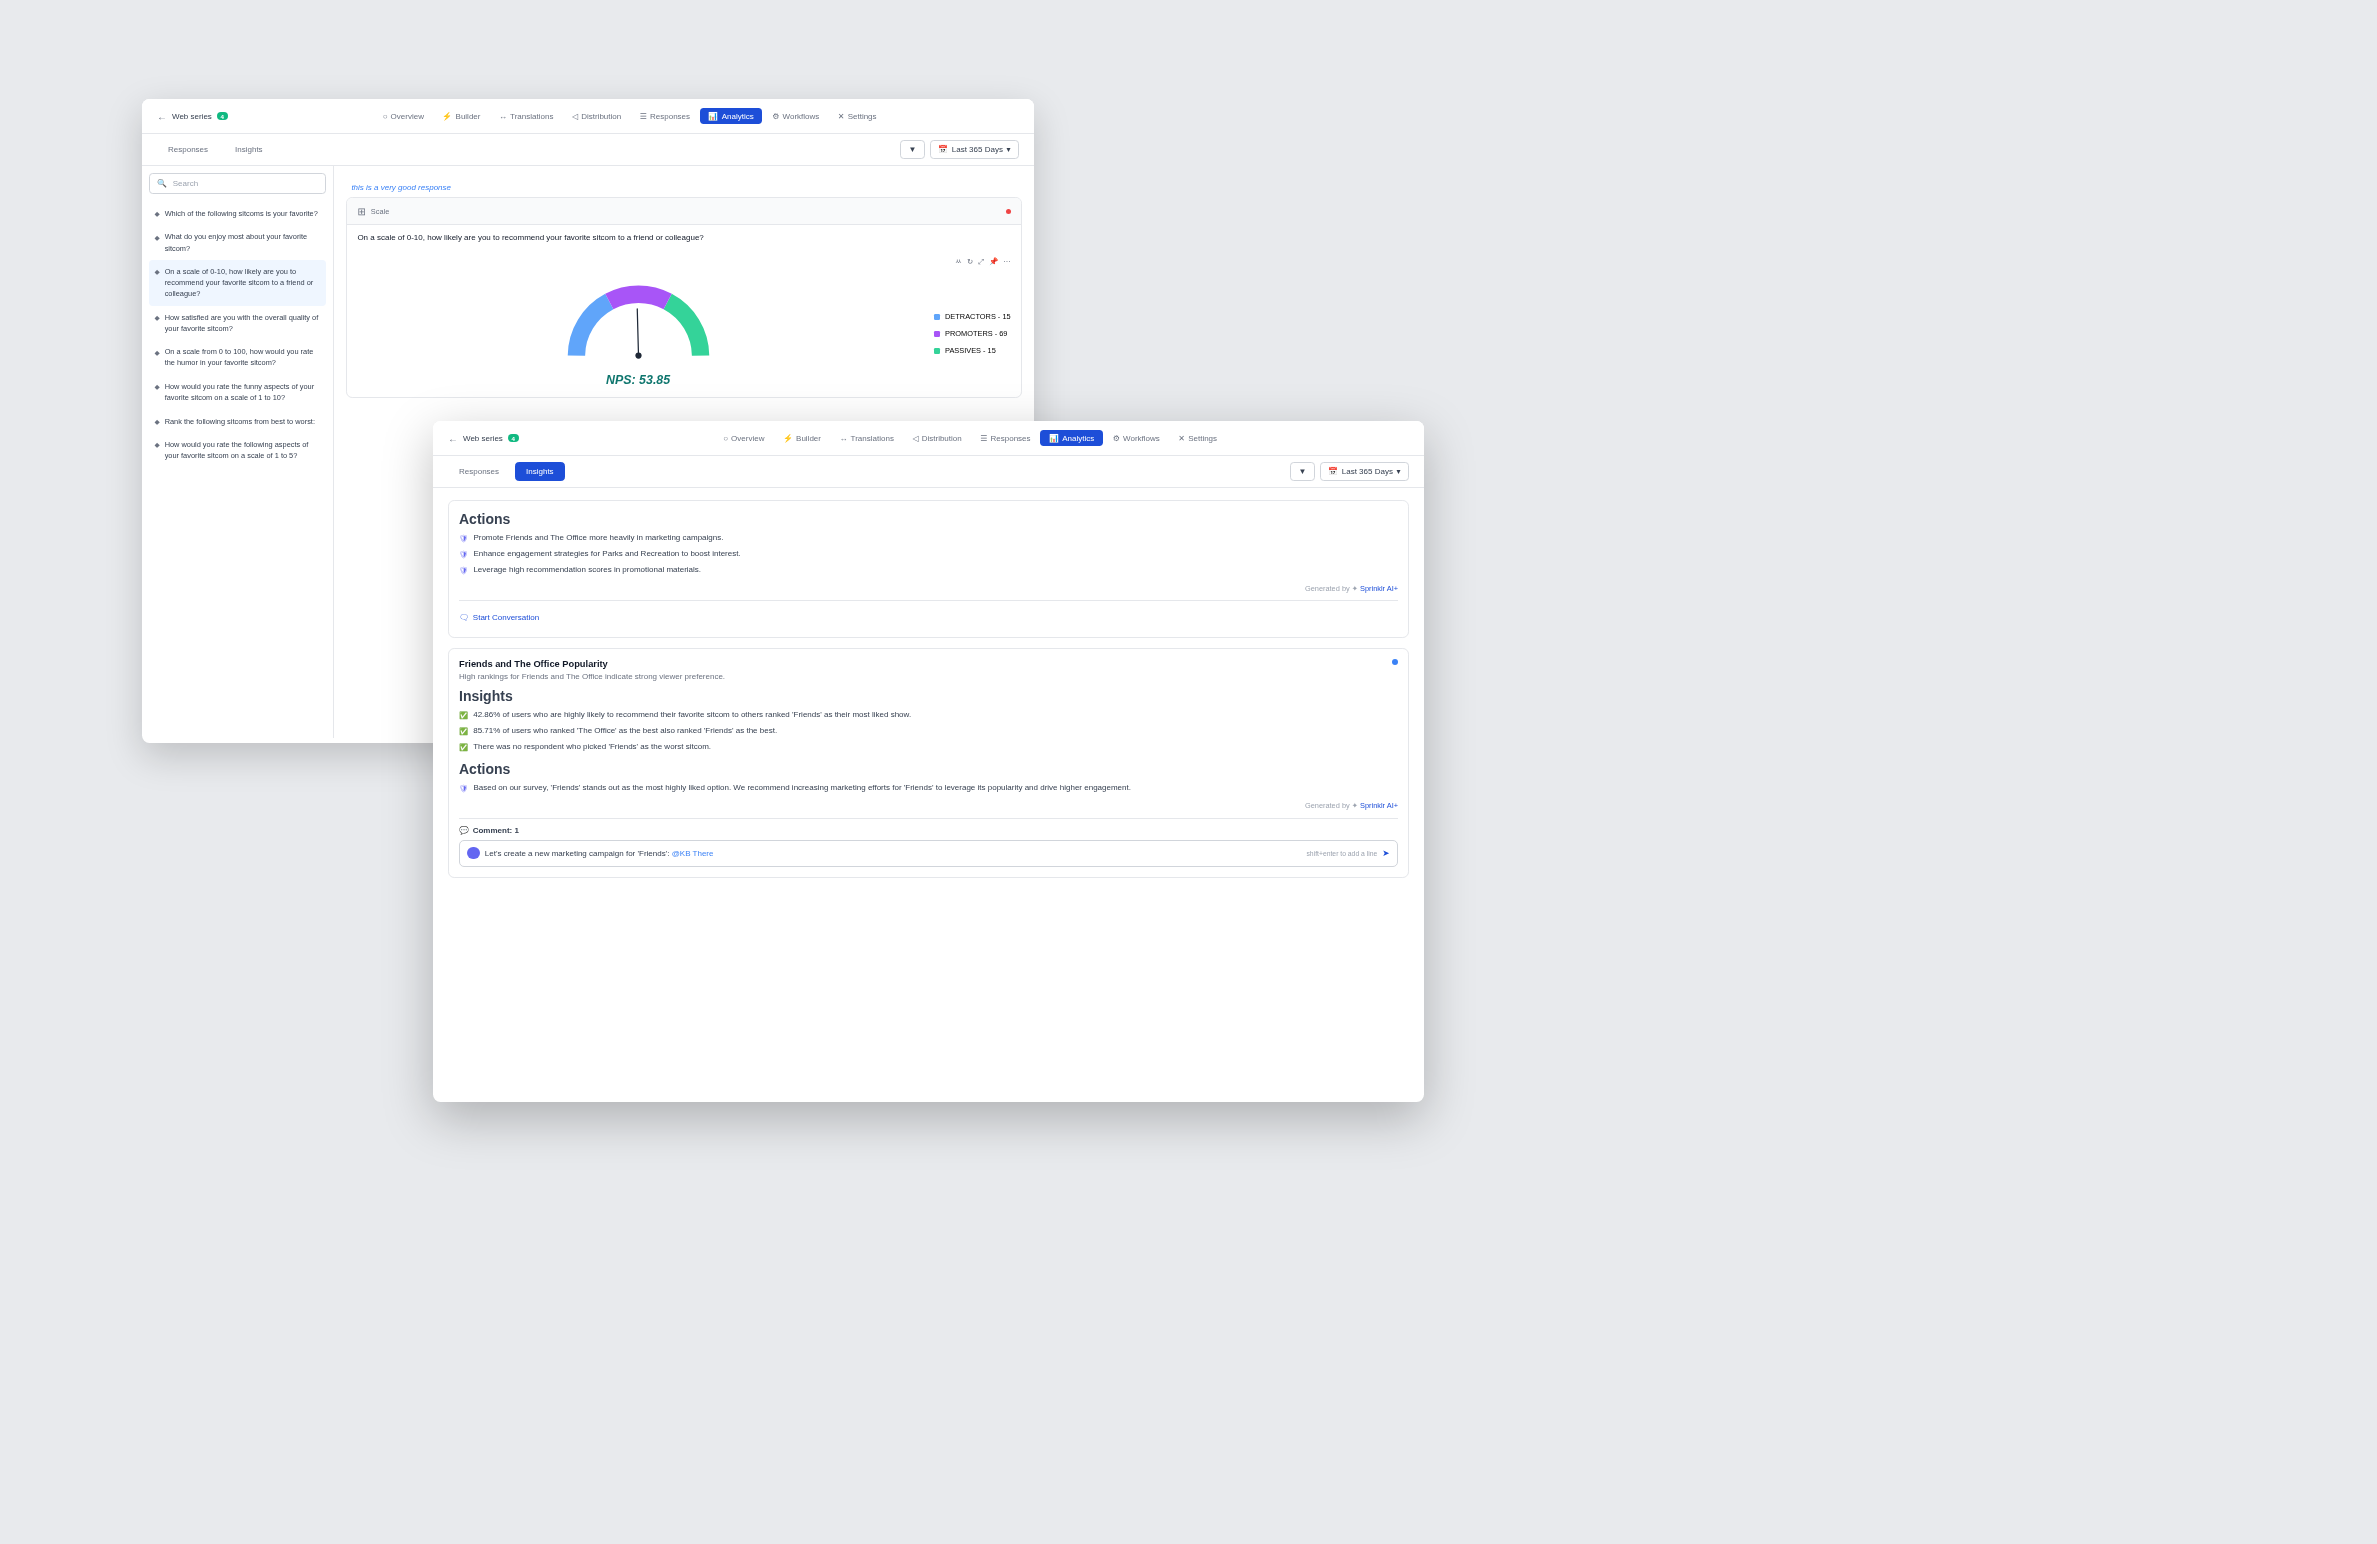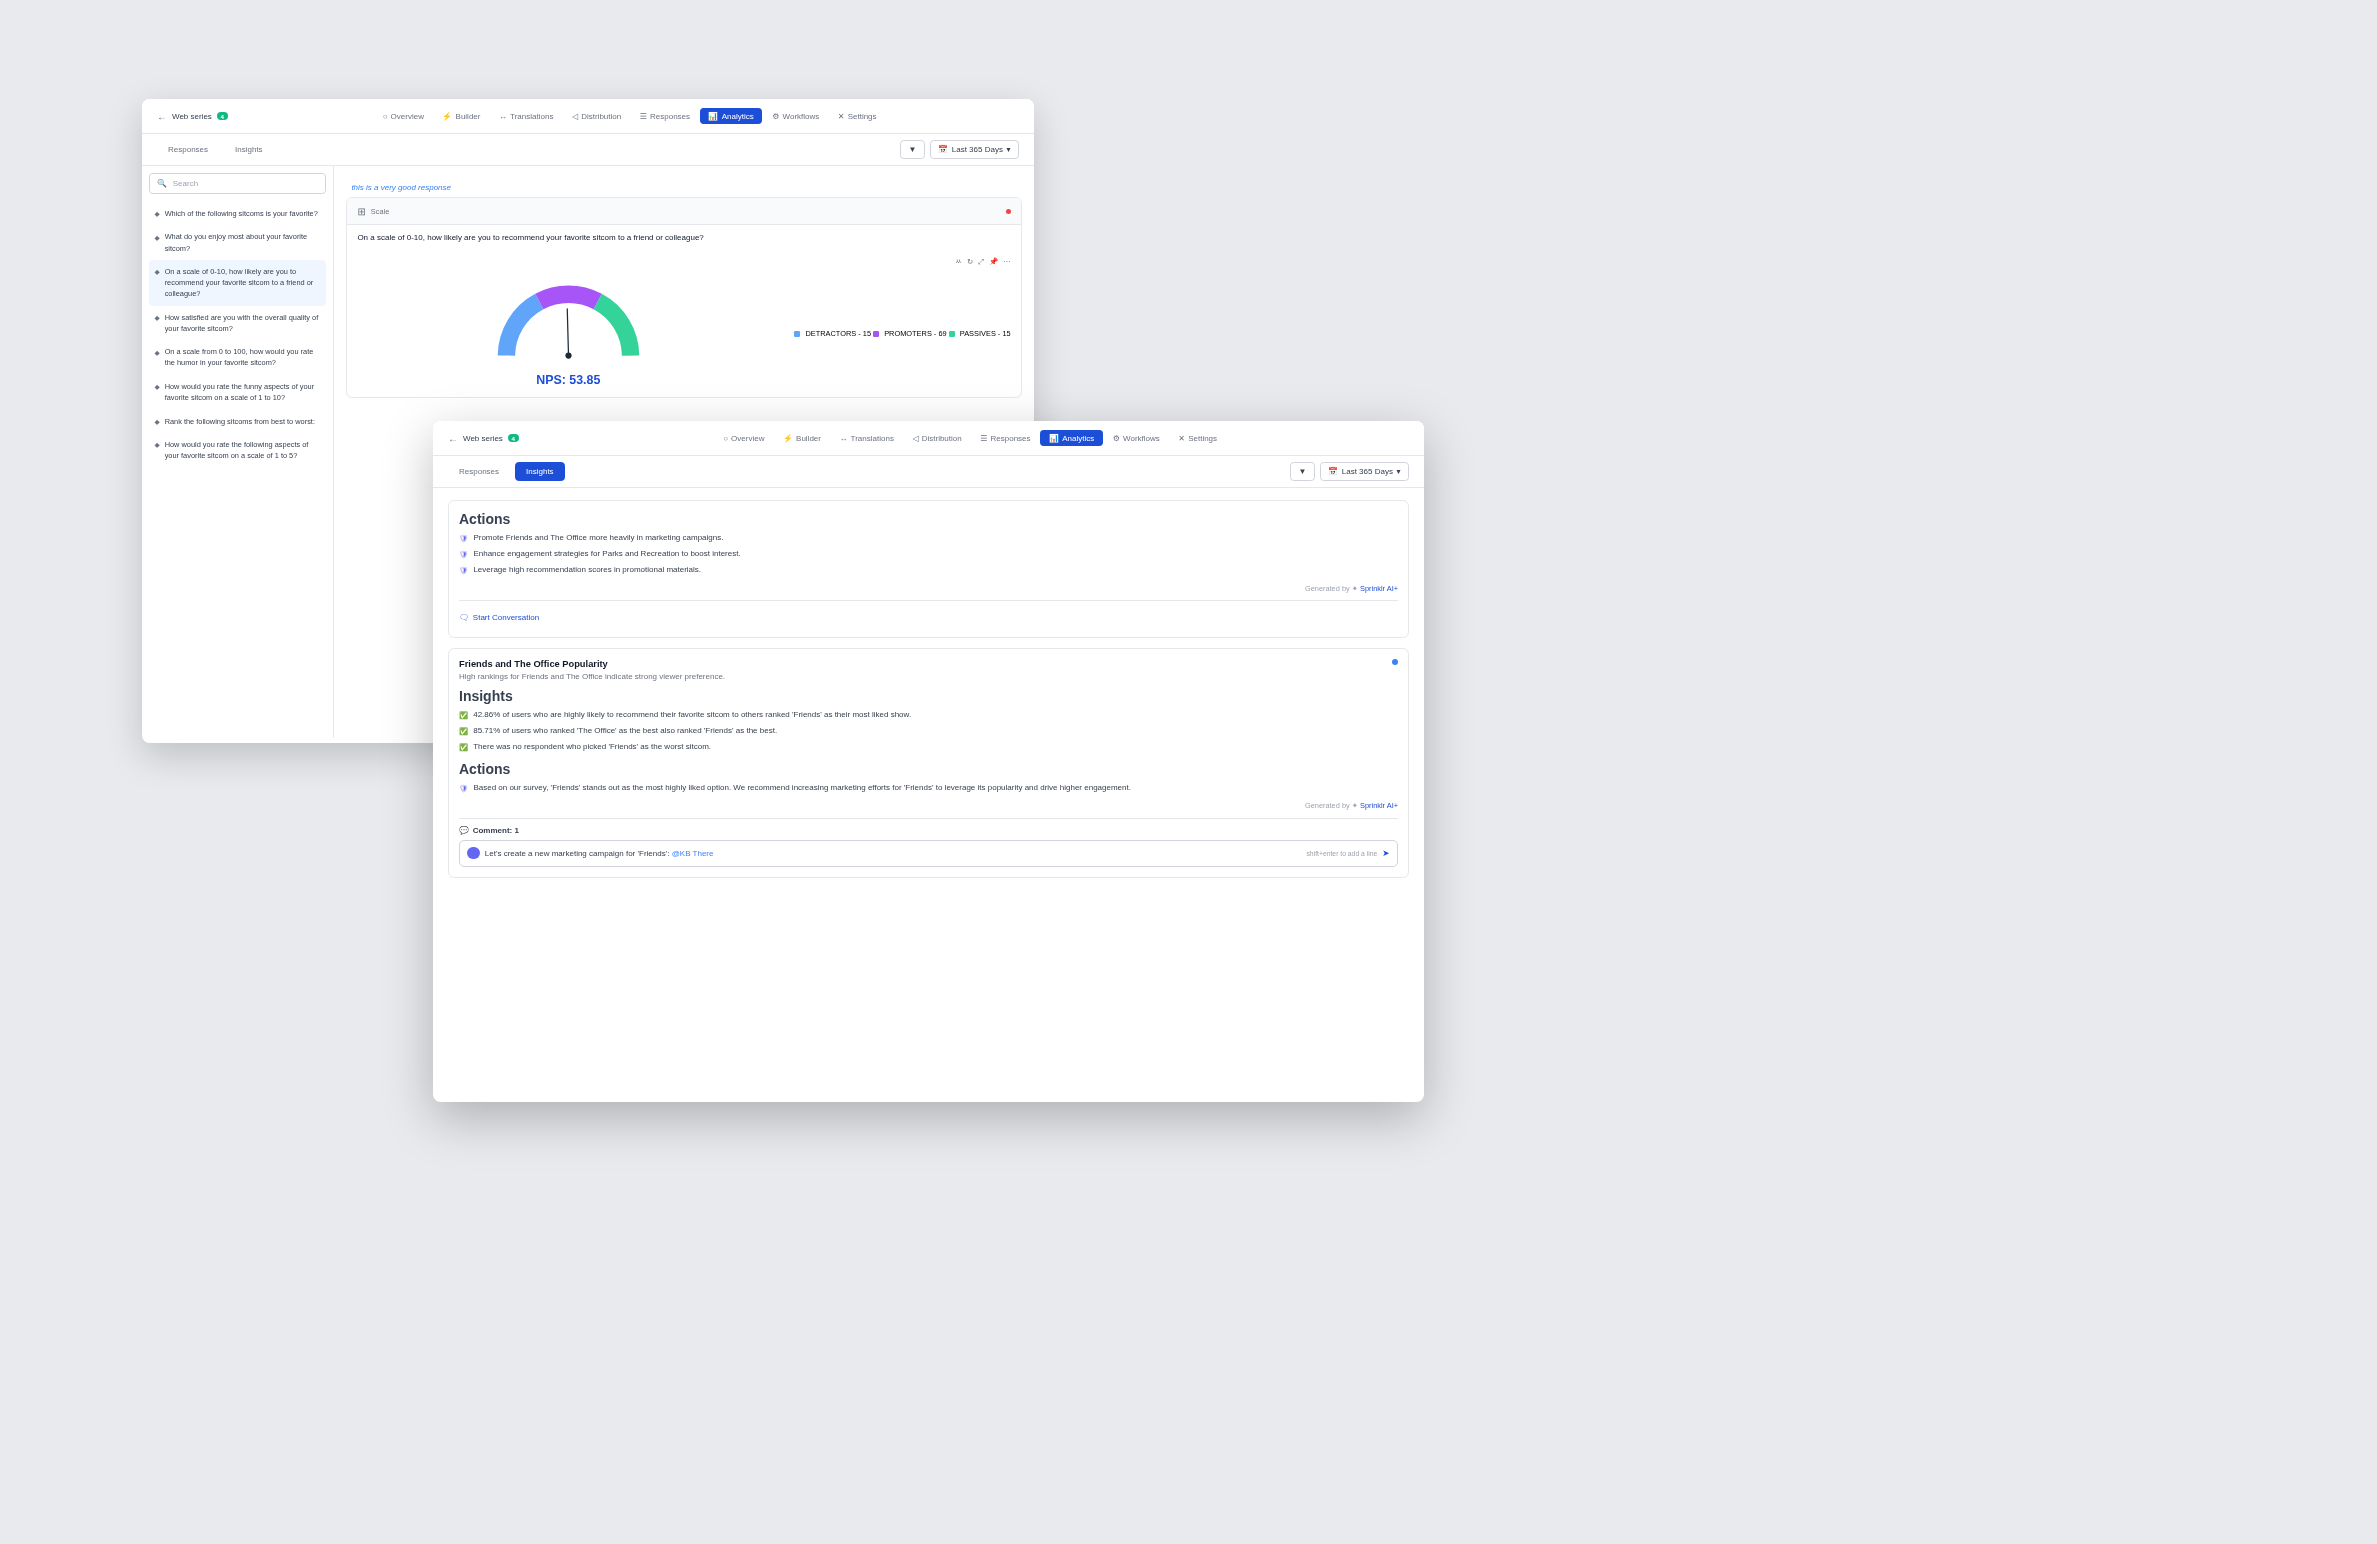--- a/index.html
+++ b/index.html
@@ -287,28 +287,29 @@
     }
 
     .gauge-svg {
       width: 149px;
       height: 87px;
     }
 
     .nps-value {
       font-size: 12.4px;
       font-weight: 700;
-      color: #1d4ed8;
+      color: #0f766e;
       margin-top: 5px;
+      font-style: italic;
     }
 
     .nps-legend {
       display: flex;
-      flex-direction: row;
-      gap: 2px;
+      flex-direction: column;
+      gap: 8px;
       font-size: 7.4px;
     }
 
     .legend-item {
       display: flex;
       align-items: center;
       gap: 5px;
     }
 
     .legend-dot {

